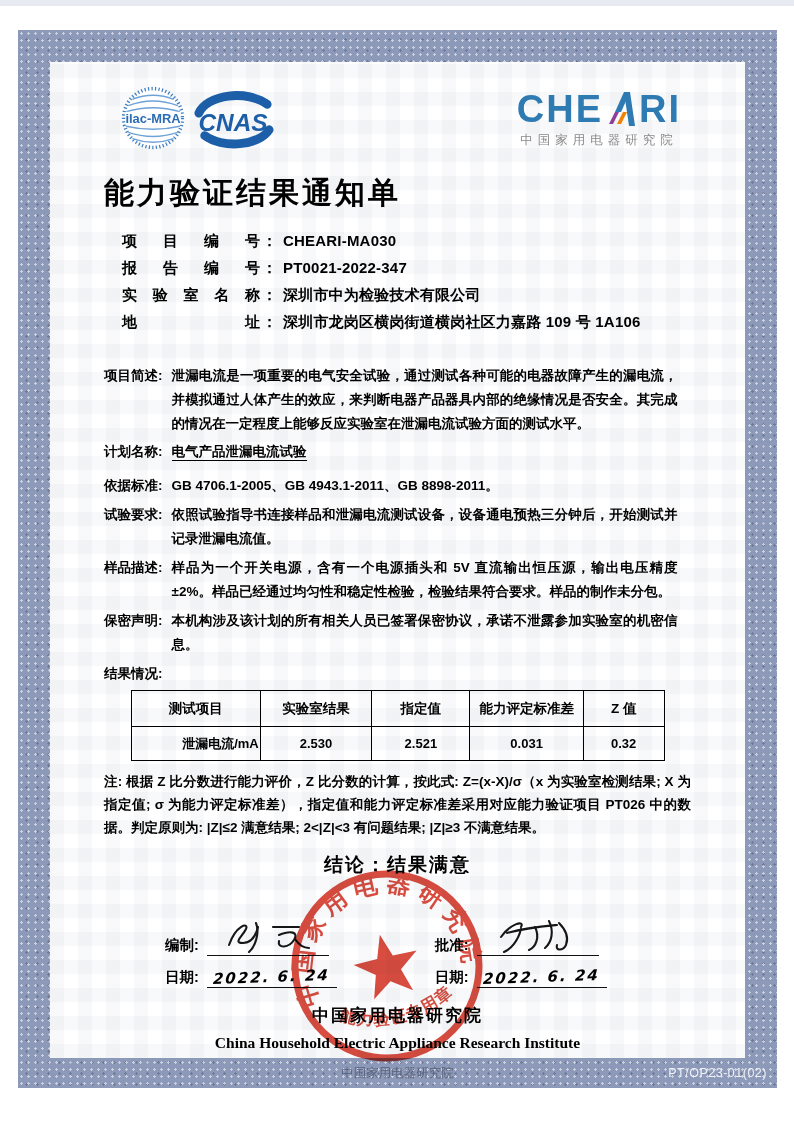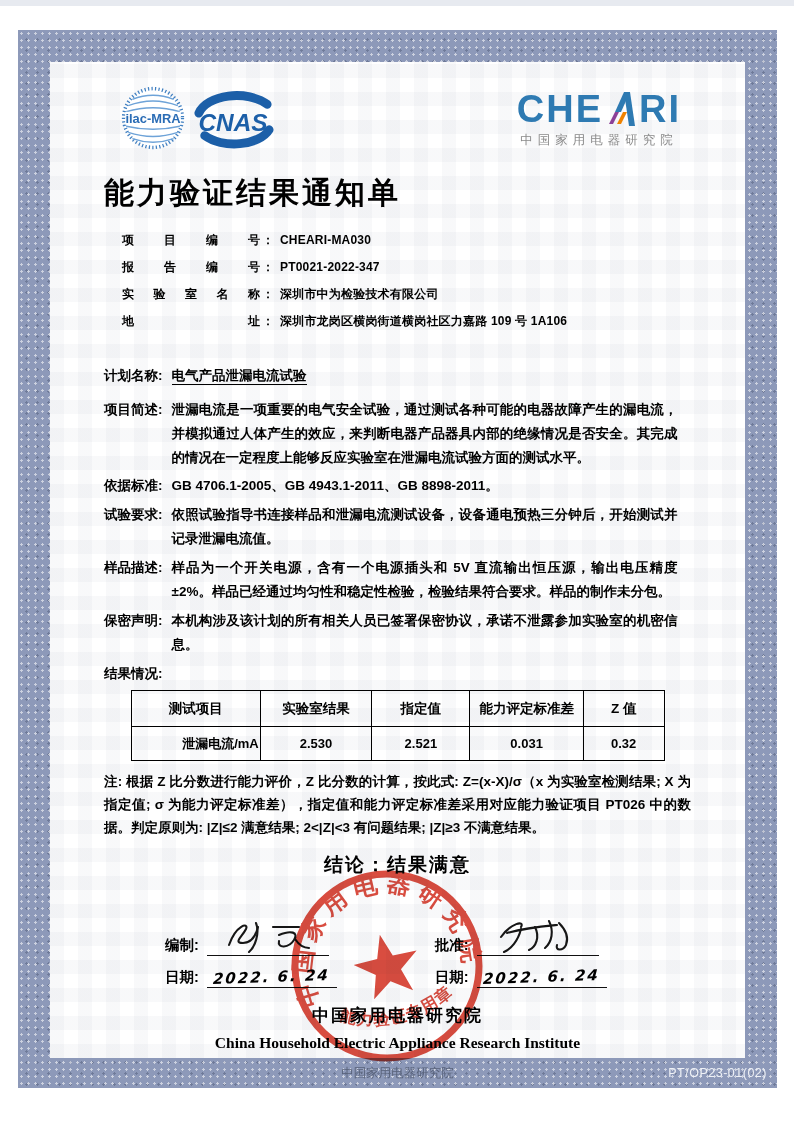--- a/index.html
+++ b/index.html
@@ -47,21 +47,21 @@
   .cheari-row{display:flex;align-items:flex-end;justify-content:center;}
   .cheari-letters{font-size:38px;font-weight:bold;color:#2e7ab2;letter-spacing:2px;line-height:38px;}
   .cheari-sub{font-size:12.5px;color:#8a8a8a;letter-spacing:5px;margin-top:4px;}
 
   .doc-title{
     text-align:left;font-size:30px;font-weight:bold;letter-spacing:3px;
     margin-top:16px;height:42px;line-height:42px;
   }
 
   .info{margin-top:18px;margin-left:18px;}
-  .irow{display:flex;align-items:baseline;height:27px;font-size:12px;font-weight:bold;}
+  .irow{display:flex;align-items:baseline;height:27px;font-size:15px;font-weight:bold;}
   .ilabel{display:inline-block;width:138px;text-align:justify;text-align-last:justify;}
   .icolon{margin:0 6px 0 2px;}
   .ivalue{letter-spacing:.2px;}
 
   .secs{margin-top:24px;}
   .sec{display:flex;font-size:13.5px;font-weight:bold;line-height:24px;margin-bottom:5px;}
   .sec-label{white-space:nowrap;margin-right:9px;}
   .sec-text{width:506px;text-align:justify;}
   .sec-plan{margin-bottom:10px;}
   .sec-brief{margin-bottom:4px;}
@@ -168,27 +168,27 @@
             <span class="ivalue">深圳市中为检验技术有限公司</span>
         </div>
         <div class="irow">
           <span class="ilabel">地址</span>
             <span class="icolon">：</span>
             <span class="ivalue">深圳市龙岗区横岗街道横岗社区力嘉路 109 号 1A106</span>
         </div>
       </div>
 
       <div class="secs">
+        <div class="sec sec-brief">
+          <span class="sec-label">项目简述:</span>
+          <span class="sec-text">泄漏电流是一项重要的电气安全试验，通过测试各种可能的电器故障产生的漏电流，并模拟通过人体产生的效应，来判断电器产品器具内部的绝缘情况是否安全。其完成的情况在一定程度上能够反应实验室在泄漏电流试验方面的测试水平。</span>
+        </div>
         <div class="sec sec-plan">
           <span class="sec-label">计划名称:</span>
           <span class="sec-text"><span class="u">电气产品泄漏电流试验</span></span>
-        </div>
-        <div class="sec sec-brief">
-          <span class="sec-label">项目简述:</span>
-          <span class="sec-text">泄漏电流是一项重要的电气安全试验，通过测试各种可能的电器故障产生的漏电流，并模拟通过人体产生的效应，来判断电器产品器具内部的绝缘情况是否安全。其完成的情况在一定程度上能够反应实验室在泄漏电流试验方面的测试水平。</span>
         </div>
         <div class="sec">
           <span class="sec-label">依据标准:</span>
           <span class="sec-text">GB 4706.1-2005、GB 4943.1-2011、GB 8898-2011。</span>
         </div>
         <div class="sec">
           <span class="sec-label">试验要求:</span>
           <span class="sec-text">依照试验指导书连接样品和泄漏电流测试设备，设备通电预热三分钟后，开始测试并记录泄漏电流值。</span>
         </div>
         <div class="sec">

